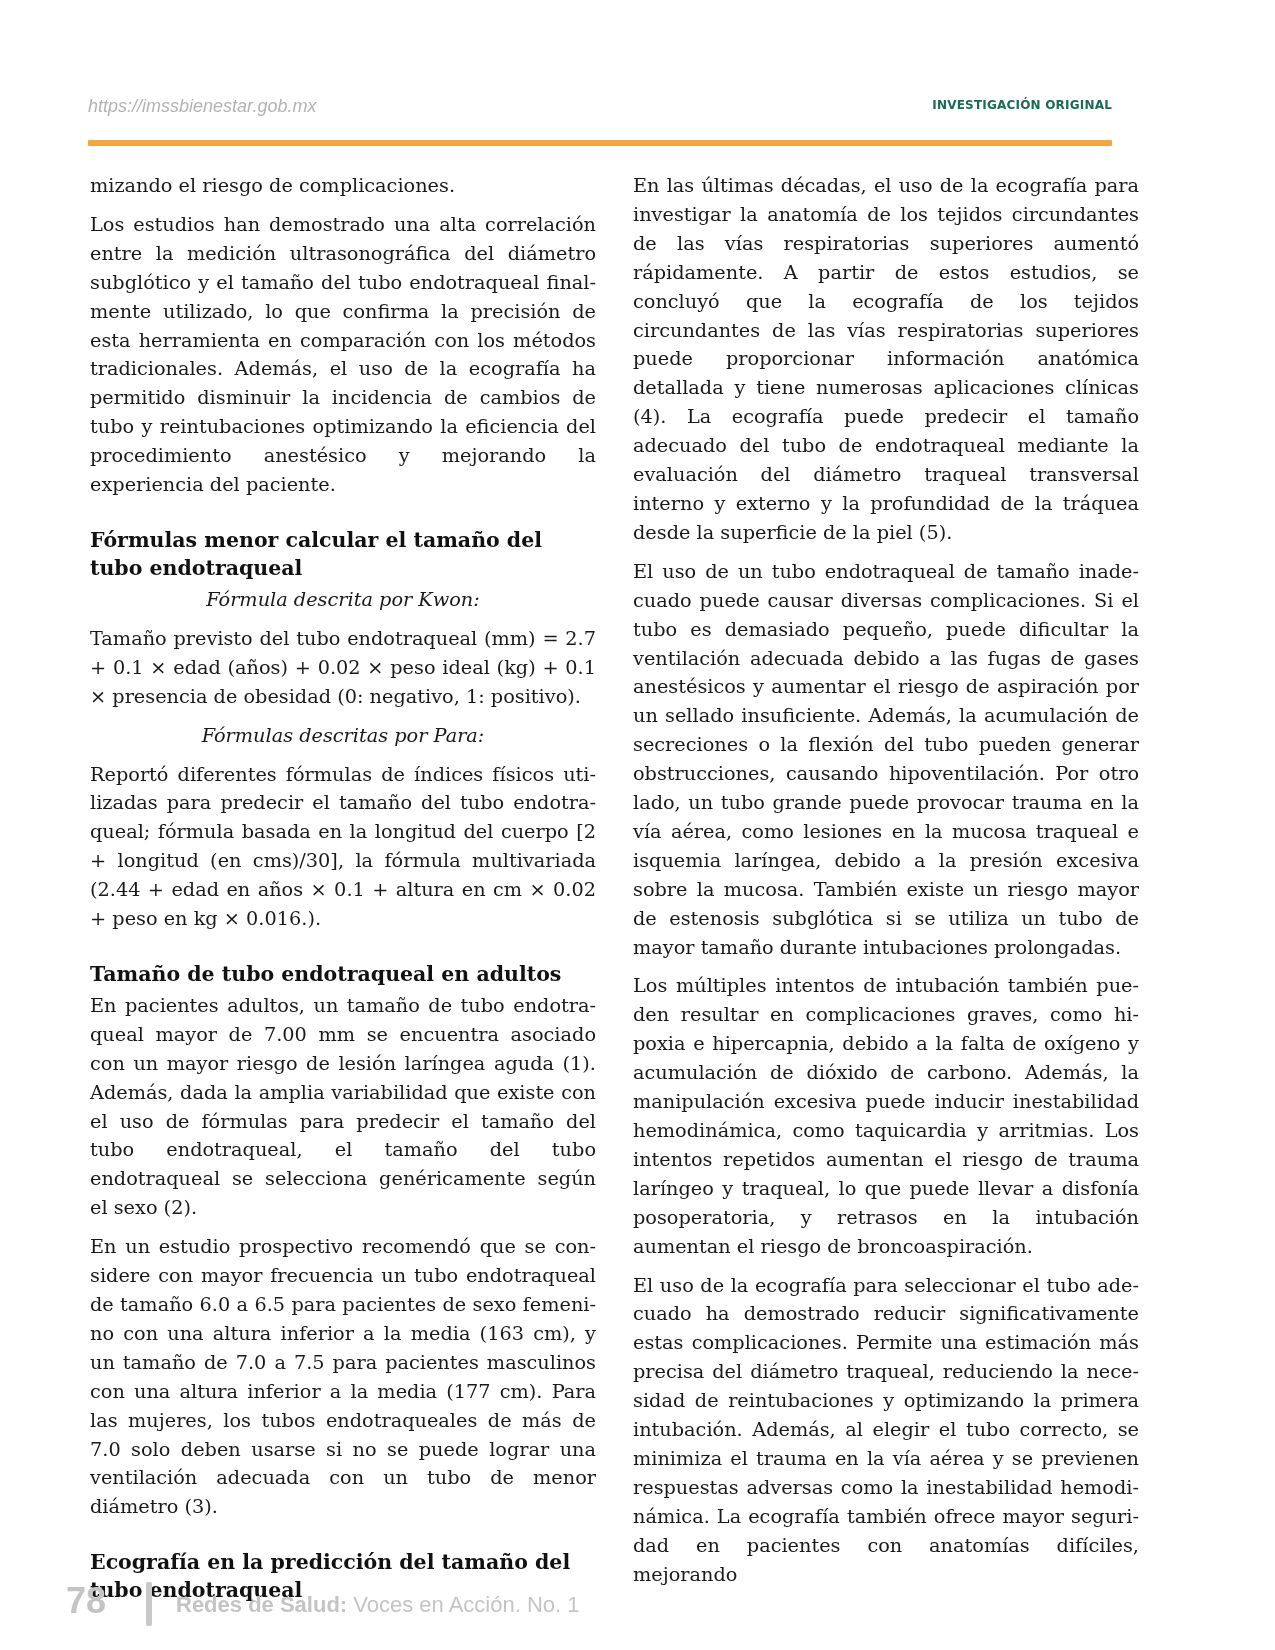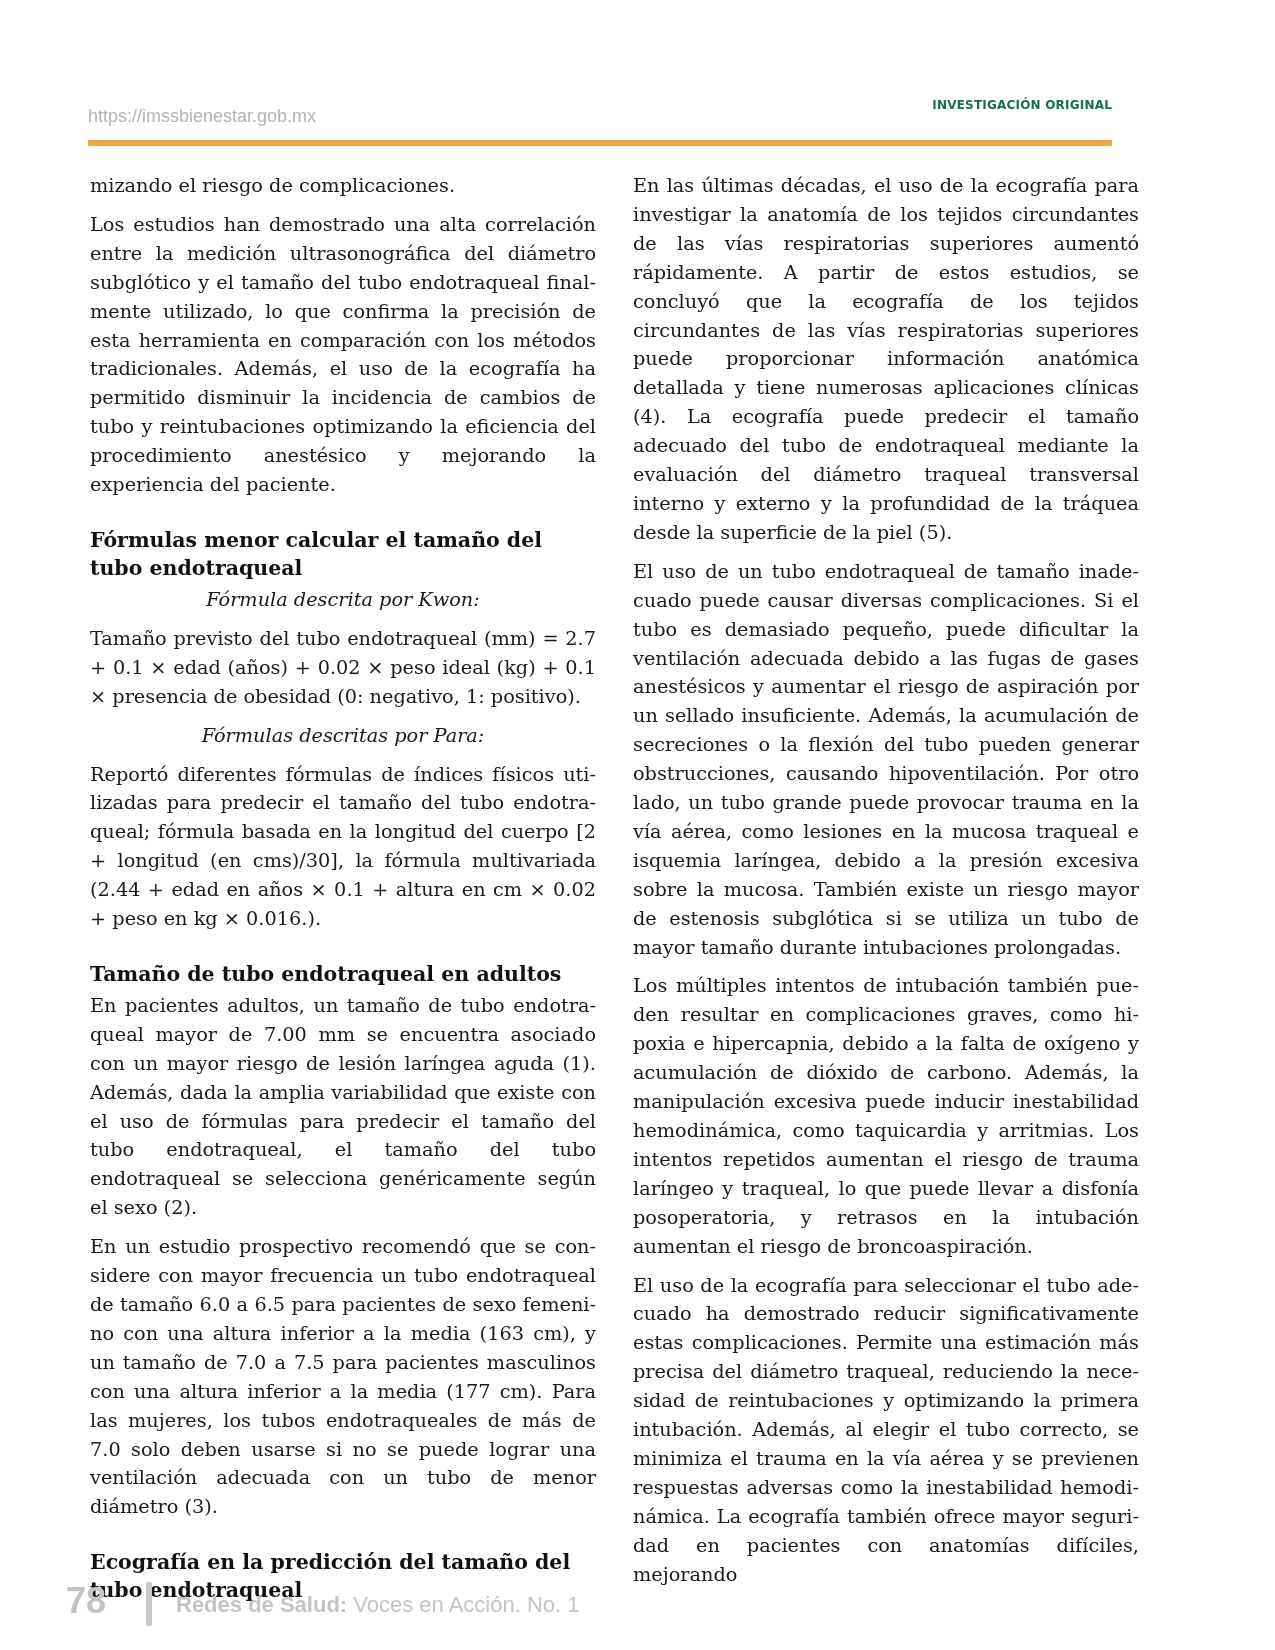--- a/index.html
+++ b/index.html
@@ -1,18 +1,18 @@
 <!DOCTYPE html>
 <html><head>
 <meta charset="utf-8">
 <style>
   html, body { margin: 0; padding: 0; background: #ffffff; }
   body { width: 1275px; height: 1650px; position: relative; overflow: hidden; }
   .header { position: absolute; left: 88px; top: 96px; width: 1024px; height: 50px; }
-  .url { position: absolute; left: 0; top: 10px; font-family: "Liberation Sans", sans-serif; font-size: 18px; color: #b3b3b3; }
+  .url { position: absolute; left: 0; top: 0; font-family: "Liberation Sans", sans-serif; font-size: 18px; color: #b3b3b3; font-style: italic; }
   .section-tag { position: absolute; right: 0; top: 2px; font-family: "DejaVu Sans", sans-serif; font-weight: bold; font-size: 12px; color: #1b6a55; letter-spacing: 0.2px; }
   .rule { position: absolute; left: 88px; top: 140px; width: 1024px; height: 6px; background: #f2a541; border-radius: 1px; }
 
   .col { position: absolute; top: 172px; width: 506px; font-family: "DejaVu Serif", serif; font-size: 19.3px; line-height: 28.9px; color: #1a1a1a; text-align: justify; hyphens: manual; }
   .col-left { left: 90px; }
   .col-right { left: 633px; }
   .col p { margin: 0 0 10px 0; }
   .col h3 { margin: 26px 0 4px 0; font-size: 20.5px; line-height: 28px; font-weight: bold; text-align: left; color: #111; }
   .col .lbl { font-style: italic; margin: 0 0 10px 0; text-align: center; }
 

